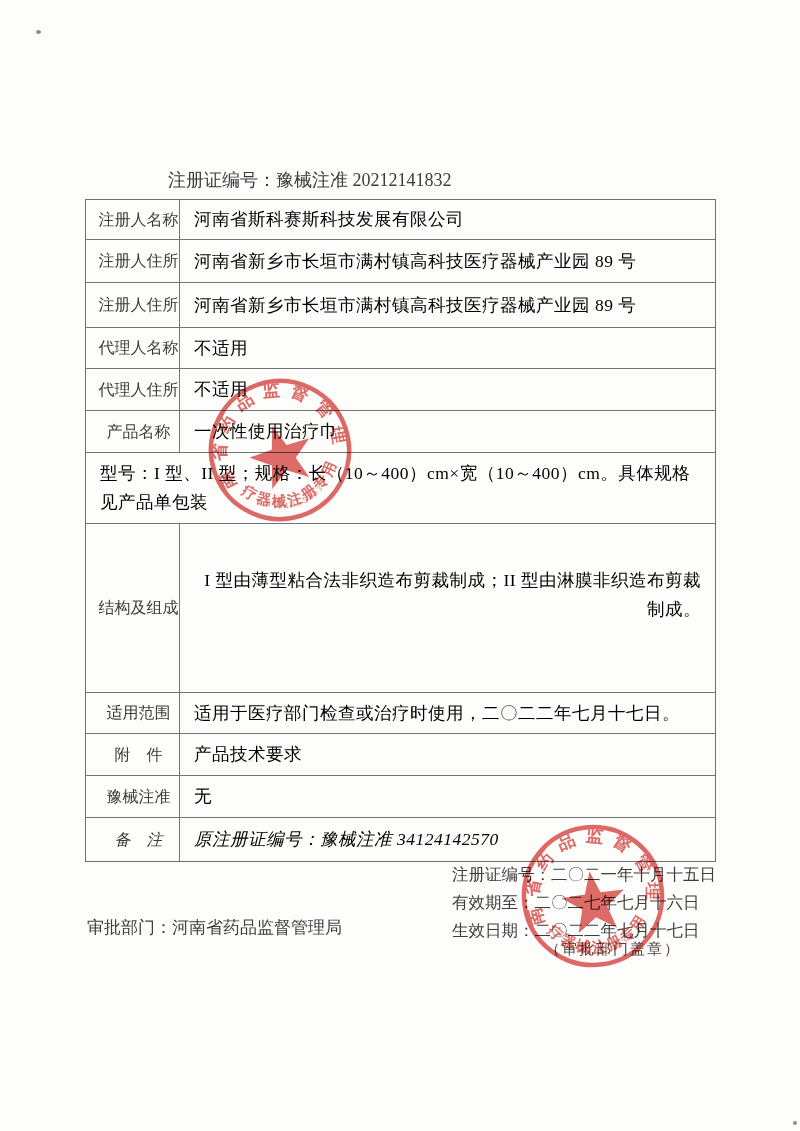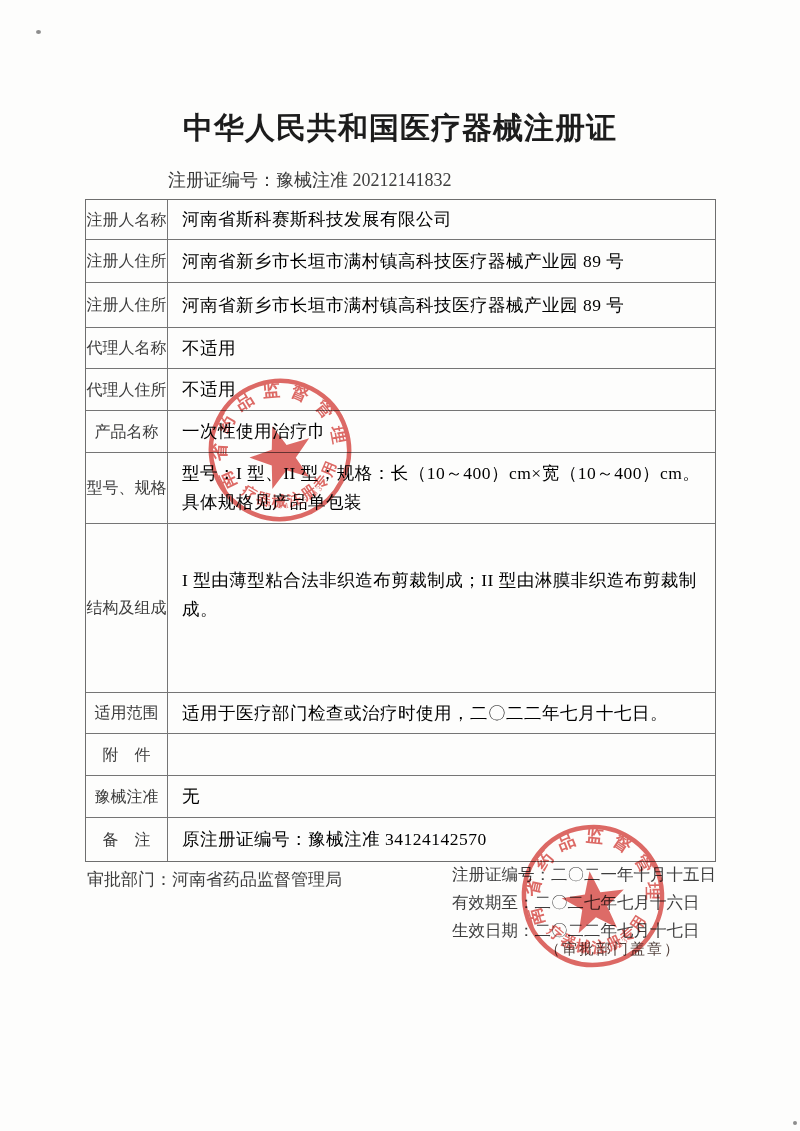--- a/index.html
+++ b/index.html
@@ -40,51 +40,53 @@
     left: 85px;
     top: 199px;
     width: 631px;
     border: 1px solid #6e6e6e;
     background: transparent;
   }
   .trow {
     display: flex;
     border-bottom: 1px solid #757575;
   }
-  .trow:last-child { border-bottom: none; }
+  .trow:last-child { border-bottom: none; font-style: italic; }
   .tlabel {
     width: 82px;
     flex: 0 0 82px;
     border-right: 1px solid #757575;
     display: flex;
     align-items: center;
     justify-content: center;
     text-align: center;
     font-size: 16px;
     color: #3d3d3d;
     line-height: 1.35;
+    margin-left: 12px;
   }
   .tvalue {
     flex: 1;
     display: flex;
     align-items: center;
     padding: 4px 14px;
     font-size: 17.5px;
     color: #000000;
     line-height: 1.65;
     letter-spacing: 0.5px;
   }
   .tvalue.top-align {
     align-items: flex-start;
     padding-top: 42px;
+    text-align: right;
   }
   .footer-dept {
     position: absolute;
     left: 87px;
-    top: 868px;
+    top: 916px;
     font-size: 17px;
     color: #3d3d3d;
   }
   .footer-dates {
     position: absolute;
     left: 452px;
     top: 861px;
     font-size: 16.5px;
     color: #3d3d3d;
   }
@@ -130,21 +132,20 @@
     position: absolute;
     background: #8d8d8d;
     border-radius: 50%;
   }
 </style>
 </head>
 <body>
 
 <div class="page">
 
-  <div class="title">中华人民共和国医疗器械注册证</div>
 
   <div class="cert-no">注册证编号：豫械注准 20212141832</div>
 
   <div class="cert-table">
     <div class="trow" style="height:40px">
       <div class="tlabel">注册人名称</div>
       <div class="tvalue">河南省斯科赛斯科技发展有限公司</div>
     </div>
     <div class="trow" style="height:43px">
       <div class="tlabel">注册人住所</div>
@@ -160,33 +161,33 @@
     </div>
     <div class="trow" style="height:42px">
       <div class="tlabel">代理人住所</div>
       <div class="tvalue">不适用</div>
     </div>
     <div class="trow" style="height:42px">
       <div class="tlabel">产品名称</div>
       <div class="tvalue">一次性使用治疗巾</div>
     </div>
     <div class="trow" style="height:71px">
-      <div class="tlabel">型号、规格</div>
       <div class="tvalue">型号：I 型、II 型；规格：长（10～400）cm×宽（10～400）cm。具体规格见产品单包装</div>
     </div>
     <div class="trow" style="height:169px">
       <div class="tlabel">结构及组成</div>
       <div class="tvalue top-align">I 型由薄型粘合法非织造布剪裁制成；II 型由淋膜非织造布剪裁制成。</div>
     </div>
     <div class="trow" style="height:41px">
       <div class="tlabel">适用范围</div>
       <div class="tvalue">适用于医疗部门检查或治疗时使用，二〇二二年七月十七日。</div>
     </div>
     <div class="trow" style="height:42px">
       <div class="tlabel">附　件</div>
+      <div class="tvalue">产品技术要求</div>
     </div>
     <div class="trow" style="height:42px">
       <div class="tlabel">豫械注准</div>
       <div class="tvalue">无</div>
     </div>
     <div class="trow" style="height:43px">
       <div class="tlabel">备　注</div>
       <div class="tvalue">原注册证编号：豫械注准 34124142570</div>
     </div>
   </div>

